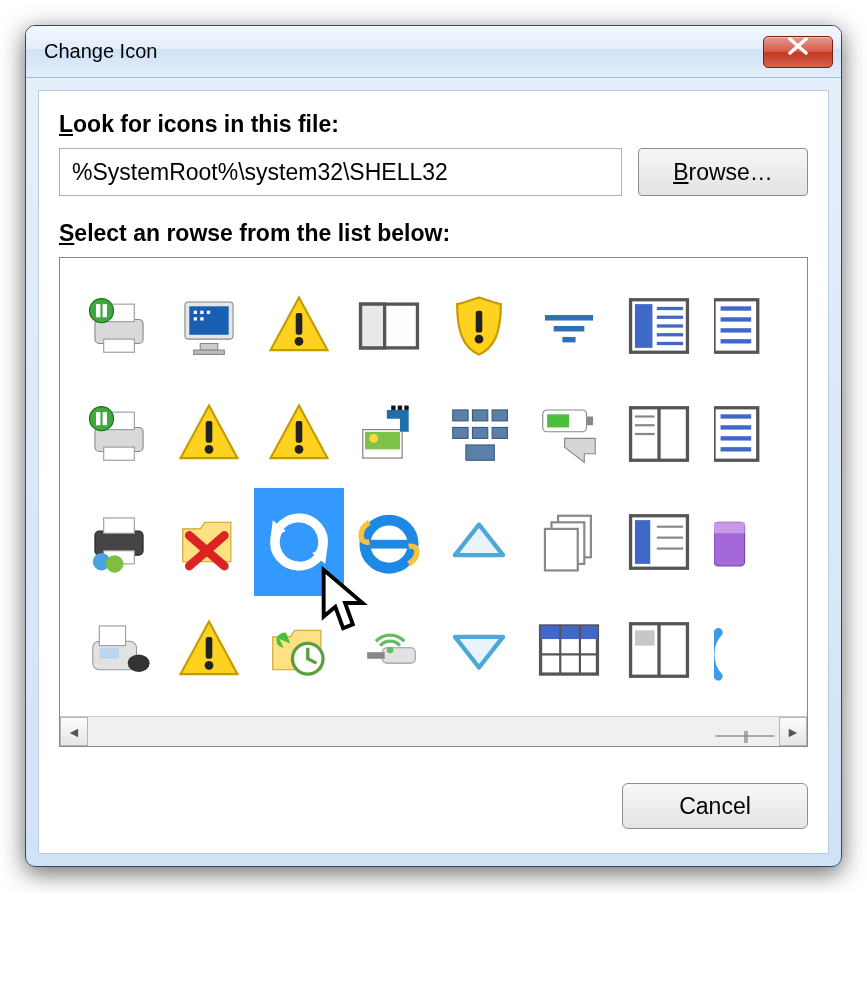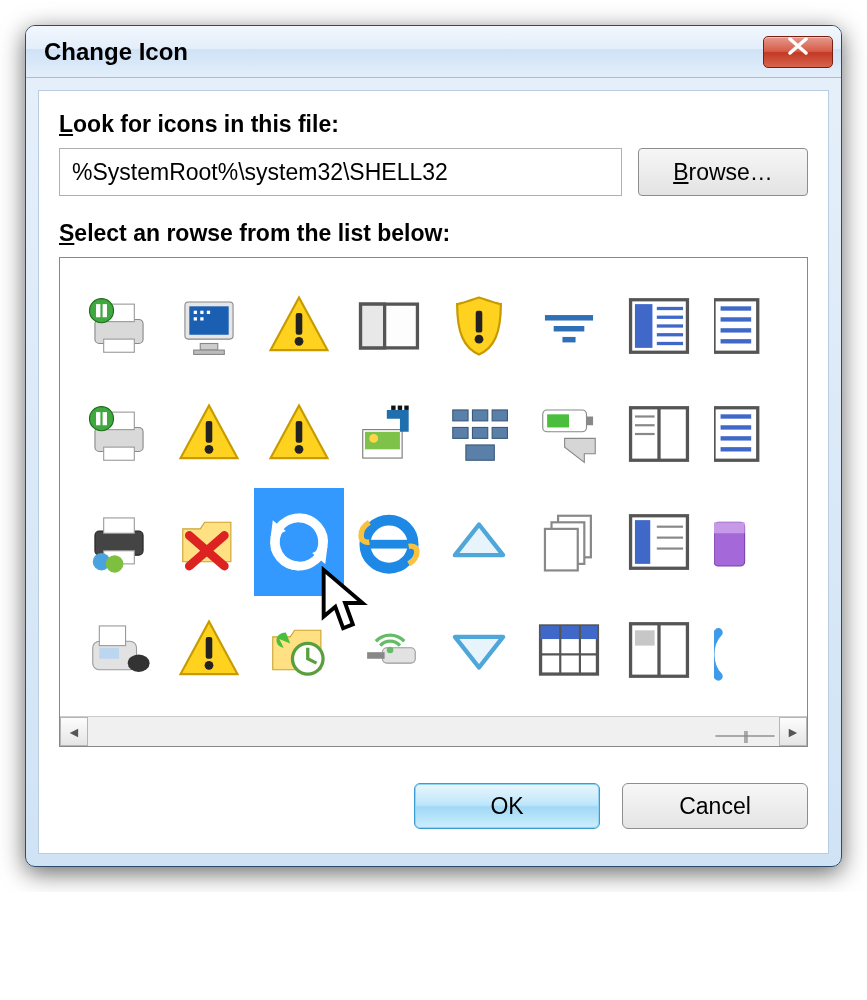--- a/index.html
+++ b/index.html
@@ -22,23 +22,22 @@
   .titlebar {
     height: 52px;
     display: flex;
     align-items: center;
     justify-content: space-between;
     padding: 0 8px 0 18px;
     background: linear-gradient(#f2f7fd 0%, #e3eefa 45%, #cfe2f6 46%, #e3eefa 100%);
     border-bottom: 1px solid #9fbfe0;
   }
   .title-text {
-    font-size: 24px;
+    font-size: 20px;
     color: #000;
-    font-weight: bold;
   }
   .close-btn {
     width: 70px;
     height: 32px;
     background: linear-gradient(#e59a8f 0%, #d65b47 48%, #c13a24 52%, #d9634e 100%);
     border: 1px solid #7a1f0f;
     border-radius: 5px;
     position: relative;
     box-shadow: inset 0 1px 0 rgba(255,255,255,0.4);
     cursor: pointer;
@@ -471,18 +470,17 @@
       <div class="hscroll">
         <div class="arrow">◄</div>
         <div class="track">
           <div class="grip">|||</div>
         </div>
         <div class="arrow">►</div>
       </div>
     </div>
 
     <div class="button-row">
-      <button class="dlg-btn ok-btn">OK</button>
       <button class="dlg-btn cancel-btn">Cancel</button>
     </div>
 
   </div>
 </div>
 
 </body></html>

